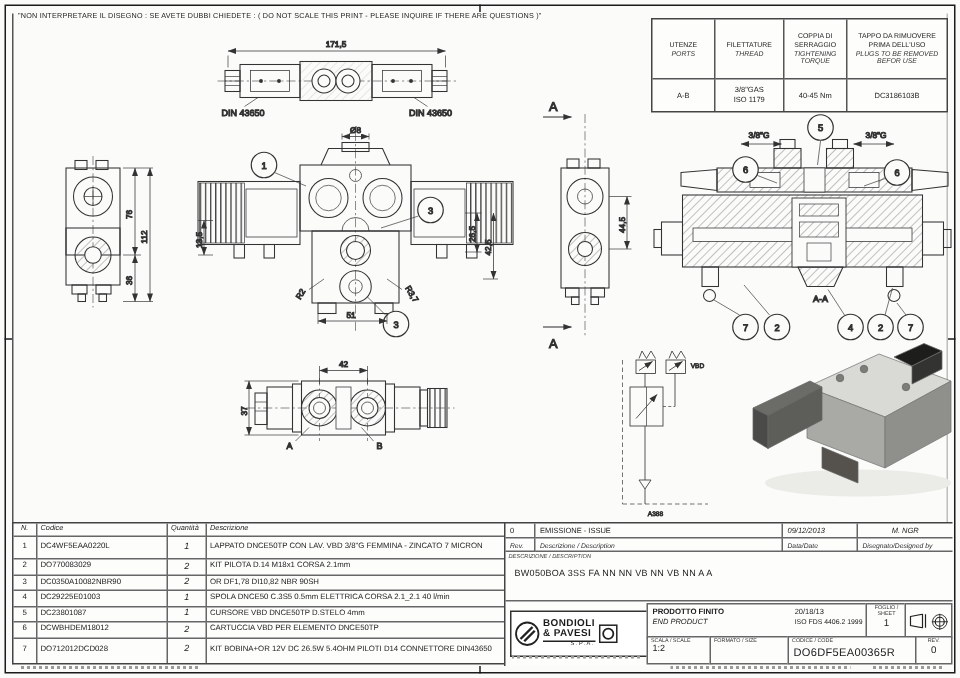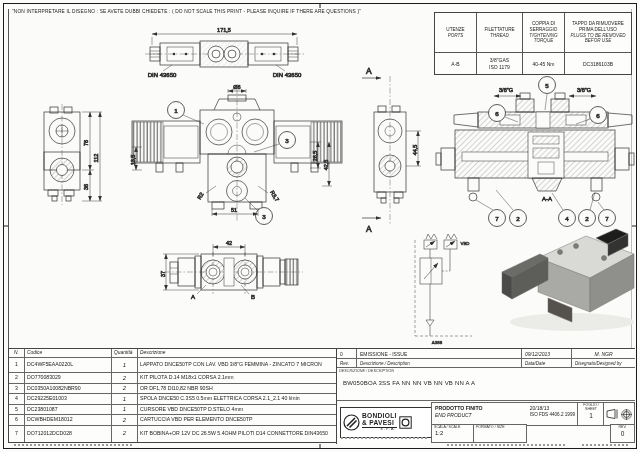--- a/index.html
+++ b/index.html
@@ -508,20 +508,24 @@
         </svg>
       </div>
       <div class="cellb" style="left:94px;top:24px;width:42px;height:17px;">
         <div class="flab"><span>SCALA / SCALE</span></div>
         <div style="font-size:6px;padding-left:3px;">1:2</div>
       </div>
       <div class="cellb" style="left:136px;top:24px;width:52px;height:17px;">
         <div class="flab"><span>FORMATO / SIZE</span></div>
         <div style="font-size:6px;padding-left:3px;"></div>
       </div>
+      <div class="cellb" style="left:188px;top:24px;width:85px;height:17px;">
+        <div class="flab"><span>CODICE / CODE</span></div>
+        <div style="font-size:7.4px;padding-left:3px;letter-spacing:.2px;">DO6DF5EA00365R</div>
+      </div>
       <div class="cellb" style="left:273px;top:24px;width:23px;height:17px;text-align:center;">
         <div class="flab"><span>REV.</span></div>
         <div style="font-size:6.5px;">0</div>
       </div>
       <div class="micro" style="left:4px;top:37px;width:86px;"></div>
       <div class="micro" style="left:110px;top:43.5px;width:120px;"></div>
       <div class="micro" style="left:245px;top:43.5px;width:48px;"></div>
     </div>
   </div>
   <div class="micro abs" style="left:14px;top:444px;width:120px;"></div>

